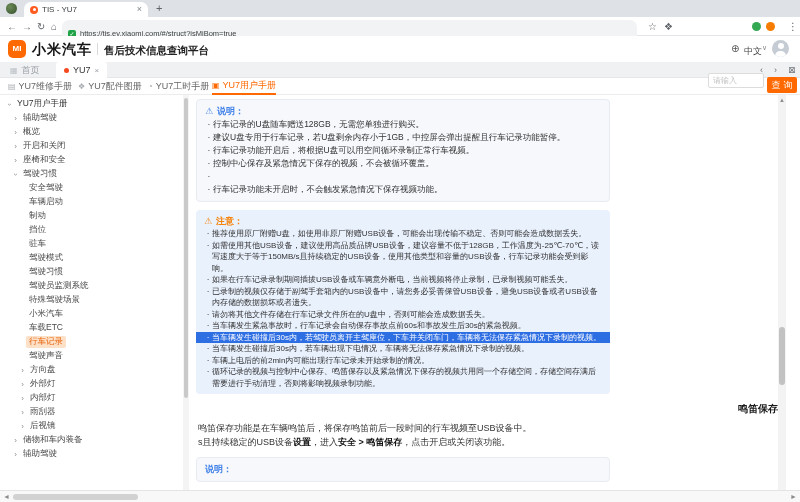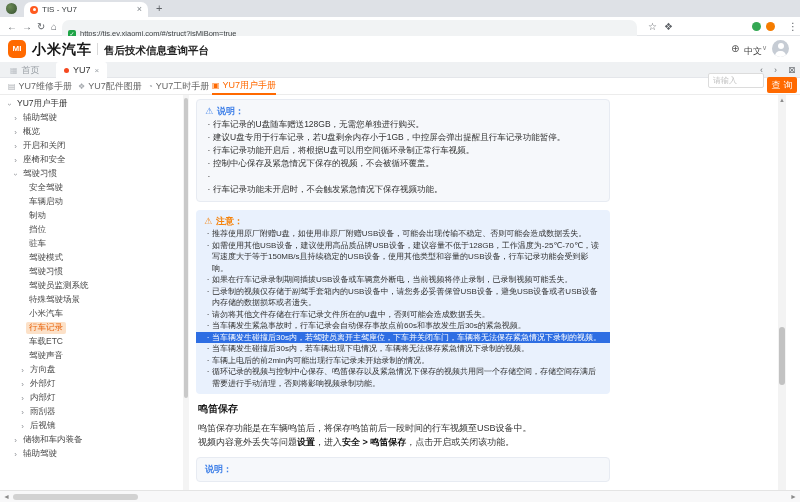--- a/index.html
+++ b/index.html
@@ -84,21 +84,21 @@
   .box-warn { background:#e9f1fd; }
   .box-hd { display:flex; align-items:center; gap:4px; font-size:9px; font-weight:bold; height:14px; }
   .box-note .box-hd { color:var(--note-blue,#3d7fe8); }
   .box-warn .box-hd { color:var(--warn-orange,#f5820a); }
   .box-hd .wicon { font-size:9px; }
   .brow { display:flex; font-size:8.5px; color:#333; line-height:13px; }
   .box-warn .brow { font-size:8px; line-height:11.5px; }
   .brow .dot { width:8px; text-align:center; flex:0 0 auto; }
   .brow.highlight { background:var(--hl-blue,#2e6ee3); color:#fff; margin:0 -8px; padding:0 8px; }
   .sec-title { font-size:12.5px; font-weight:bold; color:#1a1a1a; margin:10px 0 8px 2px; }
-  .sub-title { font-size:10px; font-weight:bold; color:#1a1a1a; margin:0 0 5px 2px; }
+  .sub-title { font-size:10px; font-weight:bold; color:#1a1a1a; margin:0 0 5px 2px;text-align:right; }
   .para { font-size:9px; color:#333; line-height:14px; margin-left:2px; }
   .para b { color:#111; }
 
   
   .content-sb { position:absolute; left:778px; top:95px; width:8px; height:395px; background:#f3f3f3; }
   .content-sb .up { position:absolute; left:0; top:2px; width:8px; text-align:center; font-size:6px; color:#8a8a8a; }
   .content-sb .thumb { position:absolute; left:1px; top:232px; width:6px; height:58px; background:#c2c2c2; border-radius:3px; }
   .bottombar { position:absolute; left:0; top:490px; width:800px; height:12px; background:#f8f8f9; border-top:1px solid #e4e4e4; }
   .bottombar .left-ar { position:absolute; left:3px; top:2px; font-size:7px; color:#8a8a8a; }
   .bottombar .right-ar { position:absolute; right:3px; top:2px; font-size:7px; color:#8a8a8a; }
@@ -258,28 +258,28 @@
       <div class="srow lv3 leaf">
         <span class="arrow">›</span>
         <span class="slabel">特殊驾驶场景</span>
       </div>
 
       <div class="srow lv3 leaf">
         <span class="arrow">›</span>
         <span class="slabel">小米汽车</span>
       </div>
 
+      <div class="srow lv3 leaf">
+        <span class="arrow">›</span>
+        <span class="slabel">车载ETC</span>
+      </div>
+
       <div class="srow lv3 leaf active">
         <span class="arrow">›</span>
         <span class="slabel">行车记录</span>
-      </div>
-
-      <div class="srow lv3 leaf">
-        <span class="arrow">›</span>
-        <span class="slabel">车载ETC</span>
       </div>
 
       <div class="srow lv3 leaf">
         <span class="arrow">›</span>
         <span class="slabel">驾驶声音</span>
       </div>
 
 
       <div class="srow lv2 collapsed">
         <span class="arrow">›</span>
@@ -415,21 +415,21 @@
           <div class="brow">
             <span class="dot">·</span>
             <span class="btext">循环记录的视频与控制中心保存、鸣笛保存以及紧急情况下保存的视频共用同一个存储空间，存储空间存满后需要进行手动清理，否则将影响视频录制功能。</span>
           </div>
         </div>
     </div>
 
     <div class="sub-title">鸣笛保存</div>
     <div class="para">鸣笛保存功能是在车辆鸣笛后，将保存鸣笛前后一段时间的行车视频至USB设备中。</div>
     <div class="para">
-      <span>视频内容意外丢失等问题</span><b>设置</b><span>，进入</span><b>安全 &gt; 鸣笛保存</b><span>，点击开启或关闭该功能。</span>
+      <span>s且持续稳定的USB设备</span><b>设置</b><span>，进入</span><b>安全 &gt; 鸣笛保存</b><span>，点击开启或关闭该功能。</span>
     </div>
 
     <div class="box box-note" style="margin-top:8px">
       <div class="box-hd">
 
         <span>说明：</span>
       </div>
 
     </div>
 

